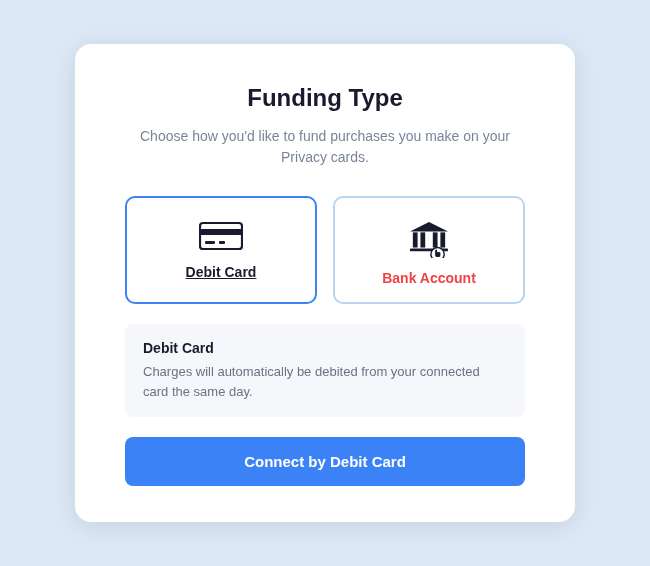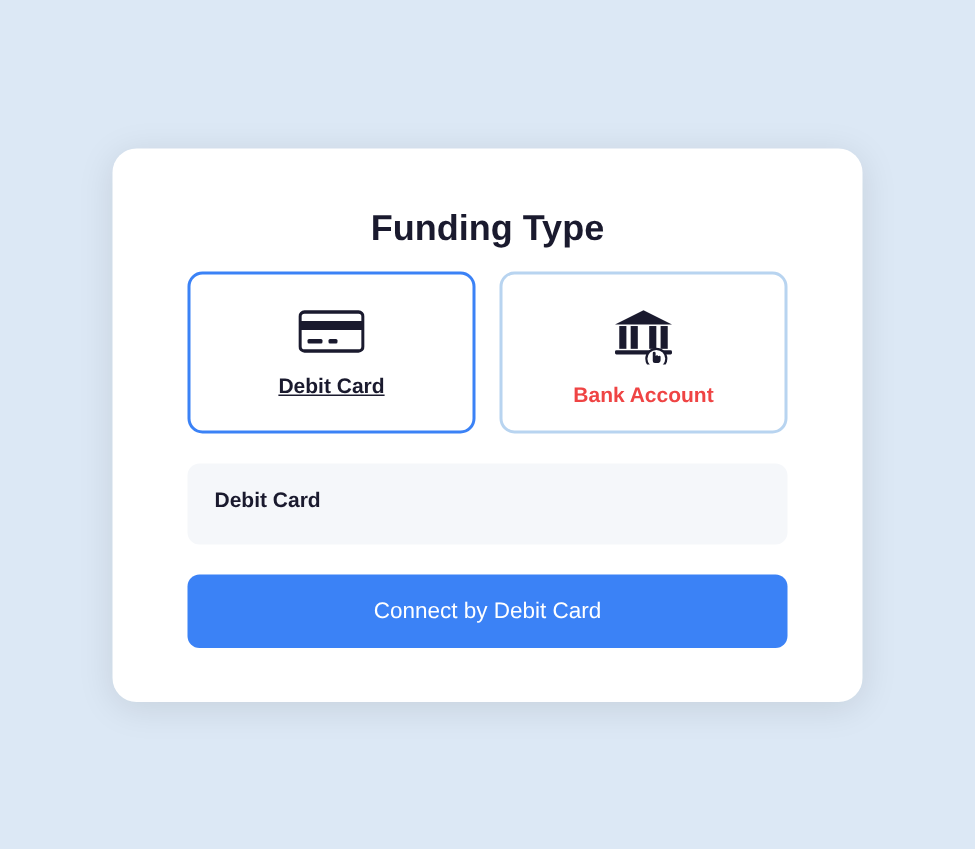--- a/index.html
+++ b/index.html
@@ -109,31 +109,32 @@
     }
 
     .connect-btn {
       width: 100%;
       background: #3b82f6;
       color: #fff;
       border: none;
       border-radius: 8px;
       padding: 16px;
       font-size: 15px;
-      font-weight: 400;
+      font-weight: 700;
       cursor: pointer;
       transition: background 0.2s;
     }
   </style>
 </head>
 <body>
 
 <div class="card">
 
   <h1 class="title">Funding Type</h1>
+  <p class="subtitle">Choose how you'd like to fund purchases you make on your Privacy cards.</p>
 
   <div class="options-row">
 
     <div class="option-btn selected">
       <svg class="debit-icon" viewBox="0 0 44 32" fill="none" xmlns="http://www.w3.org/2000/svg">
         <rect x="1" y="3" width="42" height="26" rx="3" stroke="#1a1a2e" stroke-width="2.2" fill="none"></rect>
         <rect x="1" y="9" width="42" height="6" fill="#1a1a2e"></rect>
         <rect x="6" y="21" width="10" height="3" rx="1" fill="#1a1a2e"></rect>
         <rect x="20" y="21" width="6" height="3" rx="1" fill="#1a1a2e"></rect>
       </svg>
@@ -157,18 +158,19 @@
         </g>
       </svg>
       <span class="option-label">Bank Account</span>
     </div>
 
   </div>
 
   
   <div class="info-box">
     <div class="info-box-title">Debit Card</div>
+    <div class="info-box-desc">Charges will automatically be debited from your connected card the same day.</div>
   </div>
 
   
   <button class="connect-btn">Connect by Debit Card</button>
 
 </div>
 
 </body></html>

